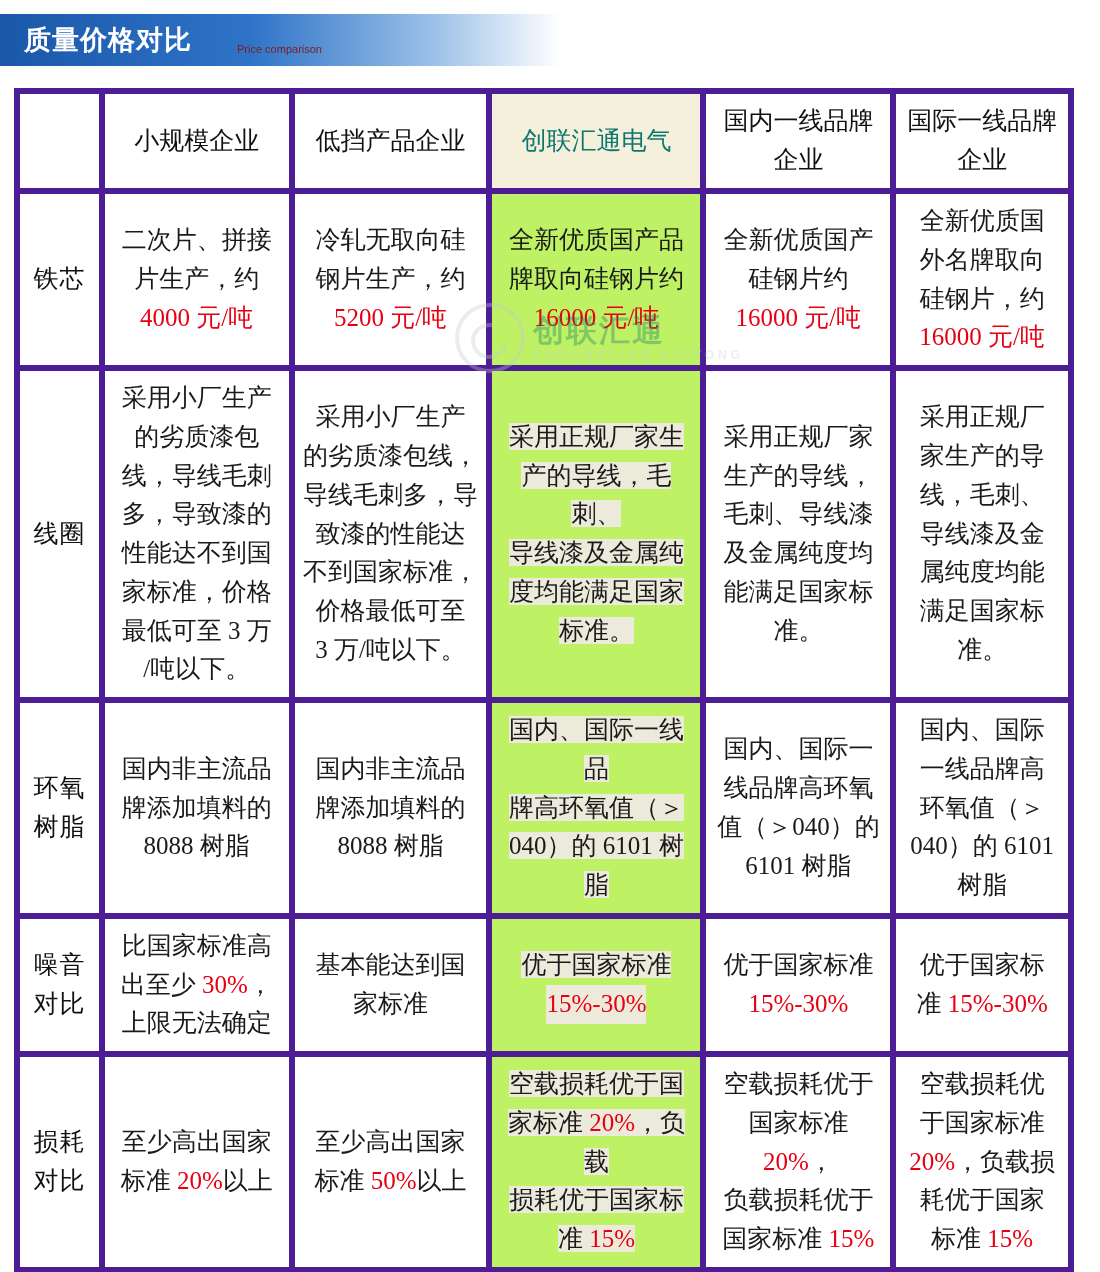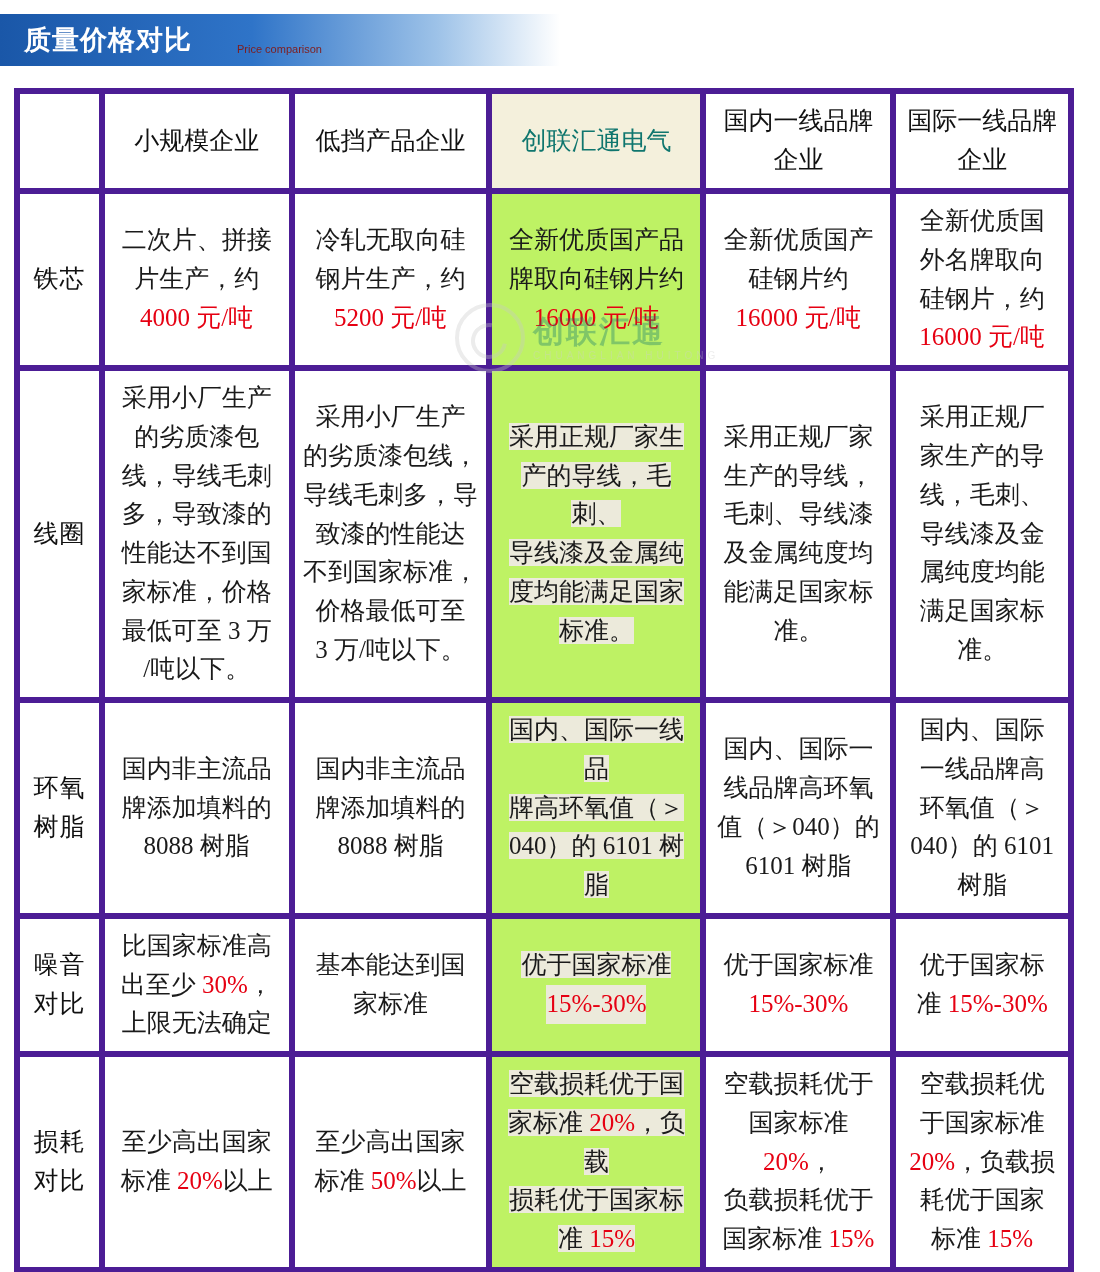--- a/index.html
+++ b/index.html
@@ -149,23 +149,24 @@
   .wm-text-main {
     font-family: "Liberation Sans", "DejaVu Sans", sans-serif;
     font-size: 31px;
     font-weight: bold;
     color: #0f766e;
     letter-spacing: 2px;
     line-height: 1.1;
   }
   .wm-text-sub {
     font-family: "Liberation Sans", "DejaVu Sans", sans-serif;
-    font-size: 10px;
+    font-size: 12px;
     color: #cfcfcf;
     letter-spacing: 4px;
+    font-weight: bold;
   }
 </style>
 </head>
 <body>
 
 <div class="banner">
   <div class="banner-bar"></div>
   <div class="banner-title">质量价格对比</div>
   <div class="banner-sub">Price comparison</div>
 </div>

